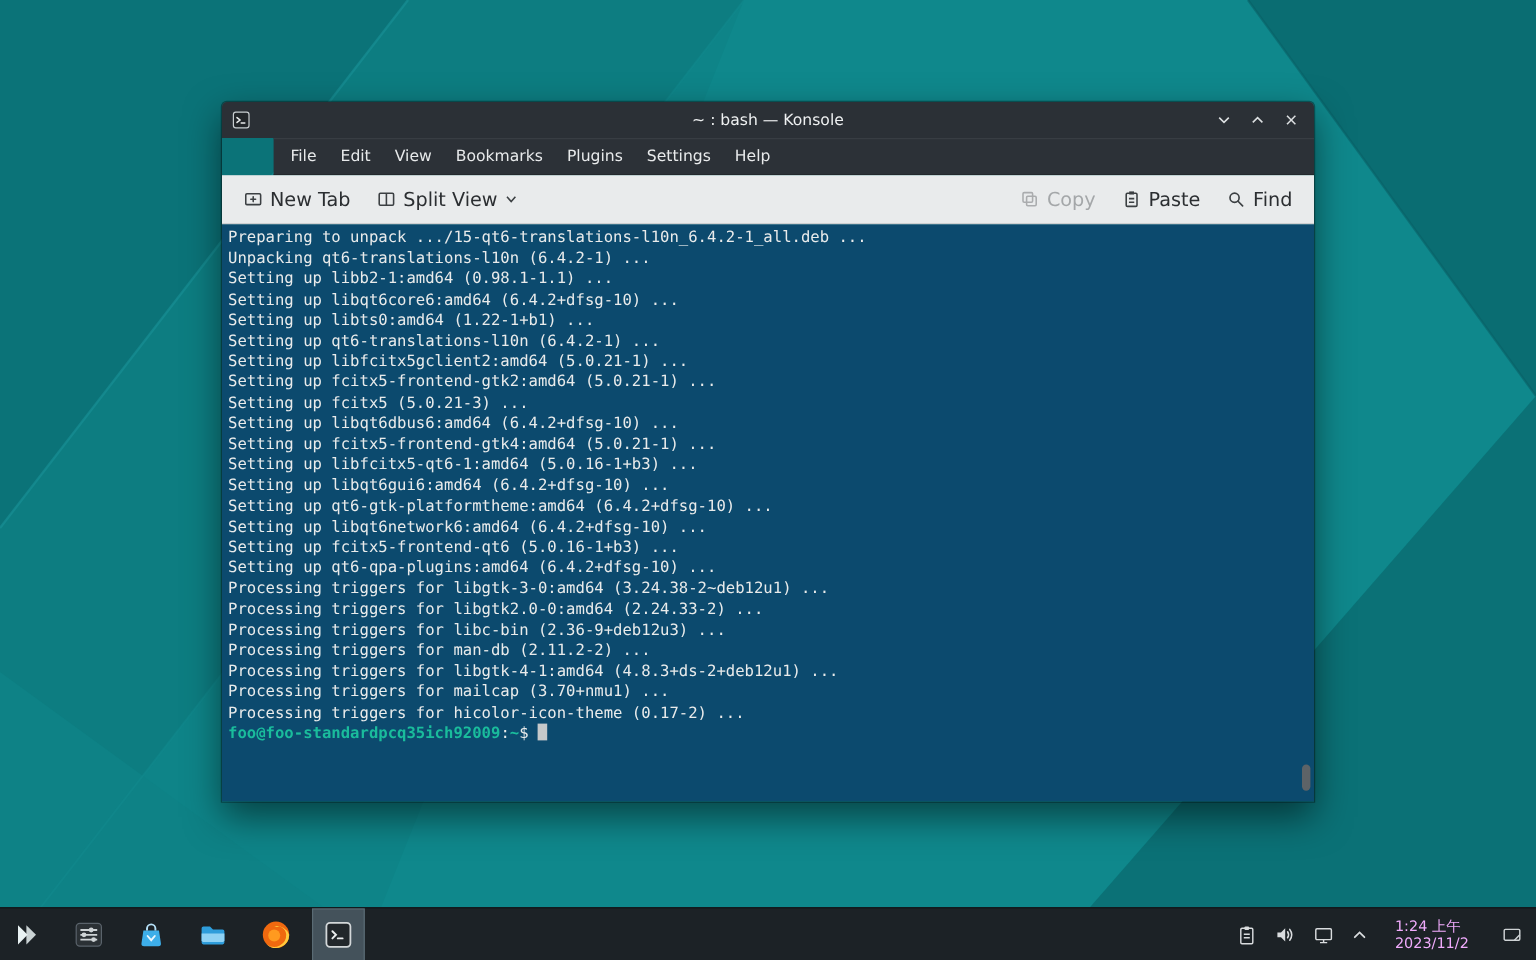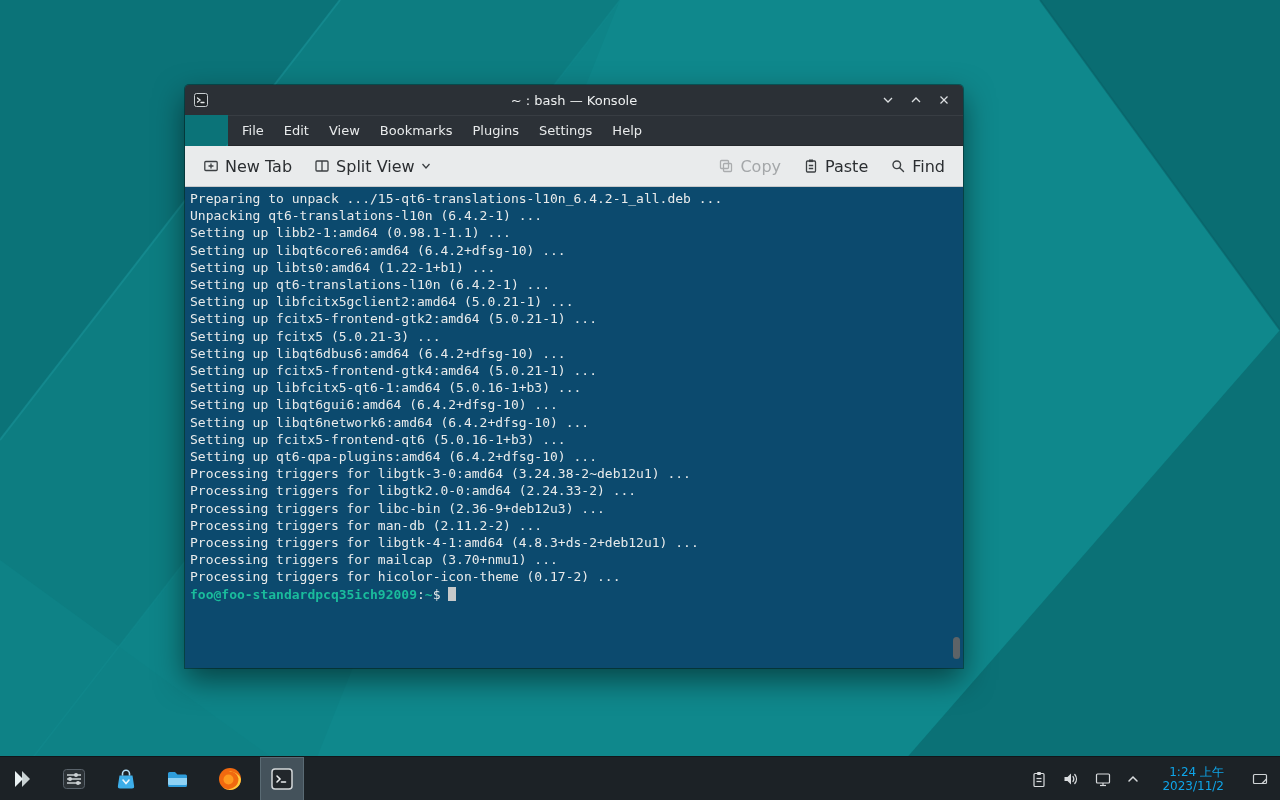--- a/index.html
+++ b/index.html
@@ -6,21 +6,21 @@
   body{
     width:1280px;height:800px;overflow:hidden;
     font-family:"DejaVu Sans","Liberation Sans",sans-serif;
     background:#0e8488;
   }
   .desktop{position:relative;width:1280px;height:800px;overflow:hidden;}
   .wallpaper{position:absolute;left:0;top:0;width:1280px;height:800px;}
 
   
   .window{
-    position:absolute;left:185px;top:85px;width:778px;height:583px;
+    position:absolute;left:185px;top:85px;width:910px;height:583px;
     display:flex;flex-direction:column;
     border-radius:4px 4px 0 0;
     box-shadow:0 12px 30px rgba(0,0,0,.5), 0 0 0 1px rgba(0,0,0,.35);
     overflow:hidden;
   }
   .titlebar{
     height:30px;background:#2b3036;display:flex;align-items:center;
     position:relative;flex:0 0 auto;
   }
   .app-icon{margin-left:8px;display:flex;}
@@ -75,21 +75,21 @@
     position:absolute;left:0;bottom:0;width:1280px;height:44px;
     background:#1c2226;display:flex;align-items:center;
     border-top:1px solid #11161a;box-sizing:border-box;
   }
   .task-left{display:flex;align-items:center;height:100%;gap:8px;}
   .task-btn{width:44px;height:44px;display:flex;align-items:center;justify-content:center;}
   .task-btn.active{background:#44525b;box-shadow:inset 0 0 0 1px #5a6b74;}
   .tray{margin-left:auto;display:flex;align-items:center;gap:14px;padding-right:6px;height:100%;}
   .tray-icon{display:flex;align-items:center;justify-content:center;}
   .clock{
-    color:#0ea5e9;font-size:12px;line-height:14px;text-align:right;padding:0 8px;
+    color:#f0abfc;font-size:12px;line-height:14px;text-align:left;padding:0 8px;
   }
   .show-desktop{width:28px;height:44px;display:flex;align-items:center;justify-content:center;}
 </style>
 </head>
 <body>
 
 <div class="desktop">
 
   <svg class="wallpaper" viewBox="0 0 1280 800" preserveAspectRatio="none">
     <rect width="1280" height="800" fill="#0e8488"></rect>
@@ -198,20 +198,21 @@
           <div class="tline">Setting up libqt6core6:amd64 (6.4.2+dfsg-10) ...</div>
           <div class="tline">Setting up libts0:amd64 (1.22-1+b1) ...</div>
           <div class="tline">Setting up qt6-translations-l10n (6.4.2-1) ...</div>
           <div class="tline">Setting up libfcitx5gclient2:amd64 (5.0.21-1) ...</div>
           <div class="tline">Setting up fcitx5-frontend-gtk2:amd64 (5.0.21-1) ...</div>
           <div class="tline">Setting up fcitx5 (5.0.21-3) ...</div>
           <div class="tline">Setting up libqt6dbus6:amd64 (6.4.2+dfsg-10) ...</div>
           <div class="tline">Setting up fcitx5-frontend-gtk4:amd64 (5.0.21-1) ...</div>
           <div class="tline">Setting up libfcitx5-qt6-1:amd64 (5.0.16-1+b3) ...</div>
           <div class="tline">Setting up libqt6gui6:amd64 (6.4.2+dfsg-10) ...</div>
+          <div class="tline">Setting up qt6-gtk-platformtheme:amd64 (6.4.2+dfsg-10) ...</div>
           <div class="tline">Setting up libqt6network6:amd64 (6.4.2+dfsg-10) ...</div>
           <div class="tline">Setting up fcitx5-frontend-qt6 (5.0.16-1+b3) ...</div>
           <div class="tline">Setting up qt6-qpa-plugins:amd64 (6.4.2+dfsg-10) ...</div>
           <div class="tline">Processing triggers for libgtk-3-0:amd64 (3.24.38-2~deb12u1) ...</div>
           <div class="tline">Processing triggers for libgtk2.0-0:amd64 (2.24.33-2) ...</div>
           <div class="tline">Processing triggers for libc-bin (2.36-9+deb12u3) ...</div>
           <div class="tline">Processing triggers for man-db (2.11.2-2) ...</div>
           <div class="tline">Processing triggers for libgtk-4-1:amd64 (4.8.3+ds-2+deb12u1) ...</div>
           <div class="tline">Processing triggers for mailcap (3.70+nmu1) ...</div>
           <div class="tline">Processing triggers for hicolor-icon-theme (0.17-2) ...</div>

